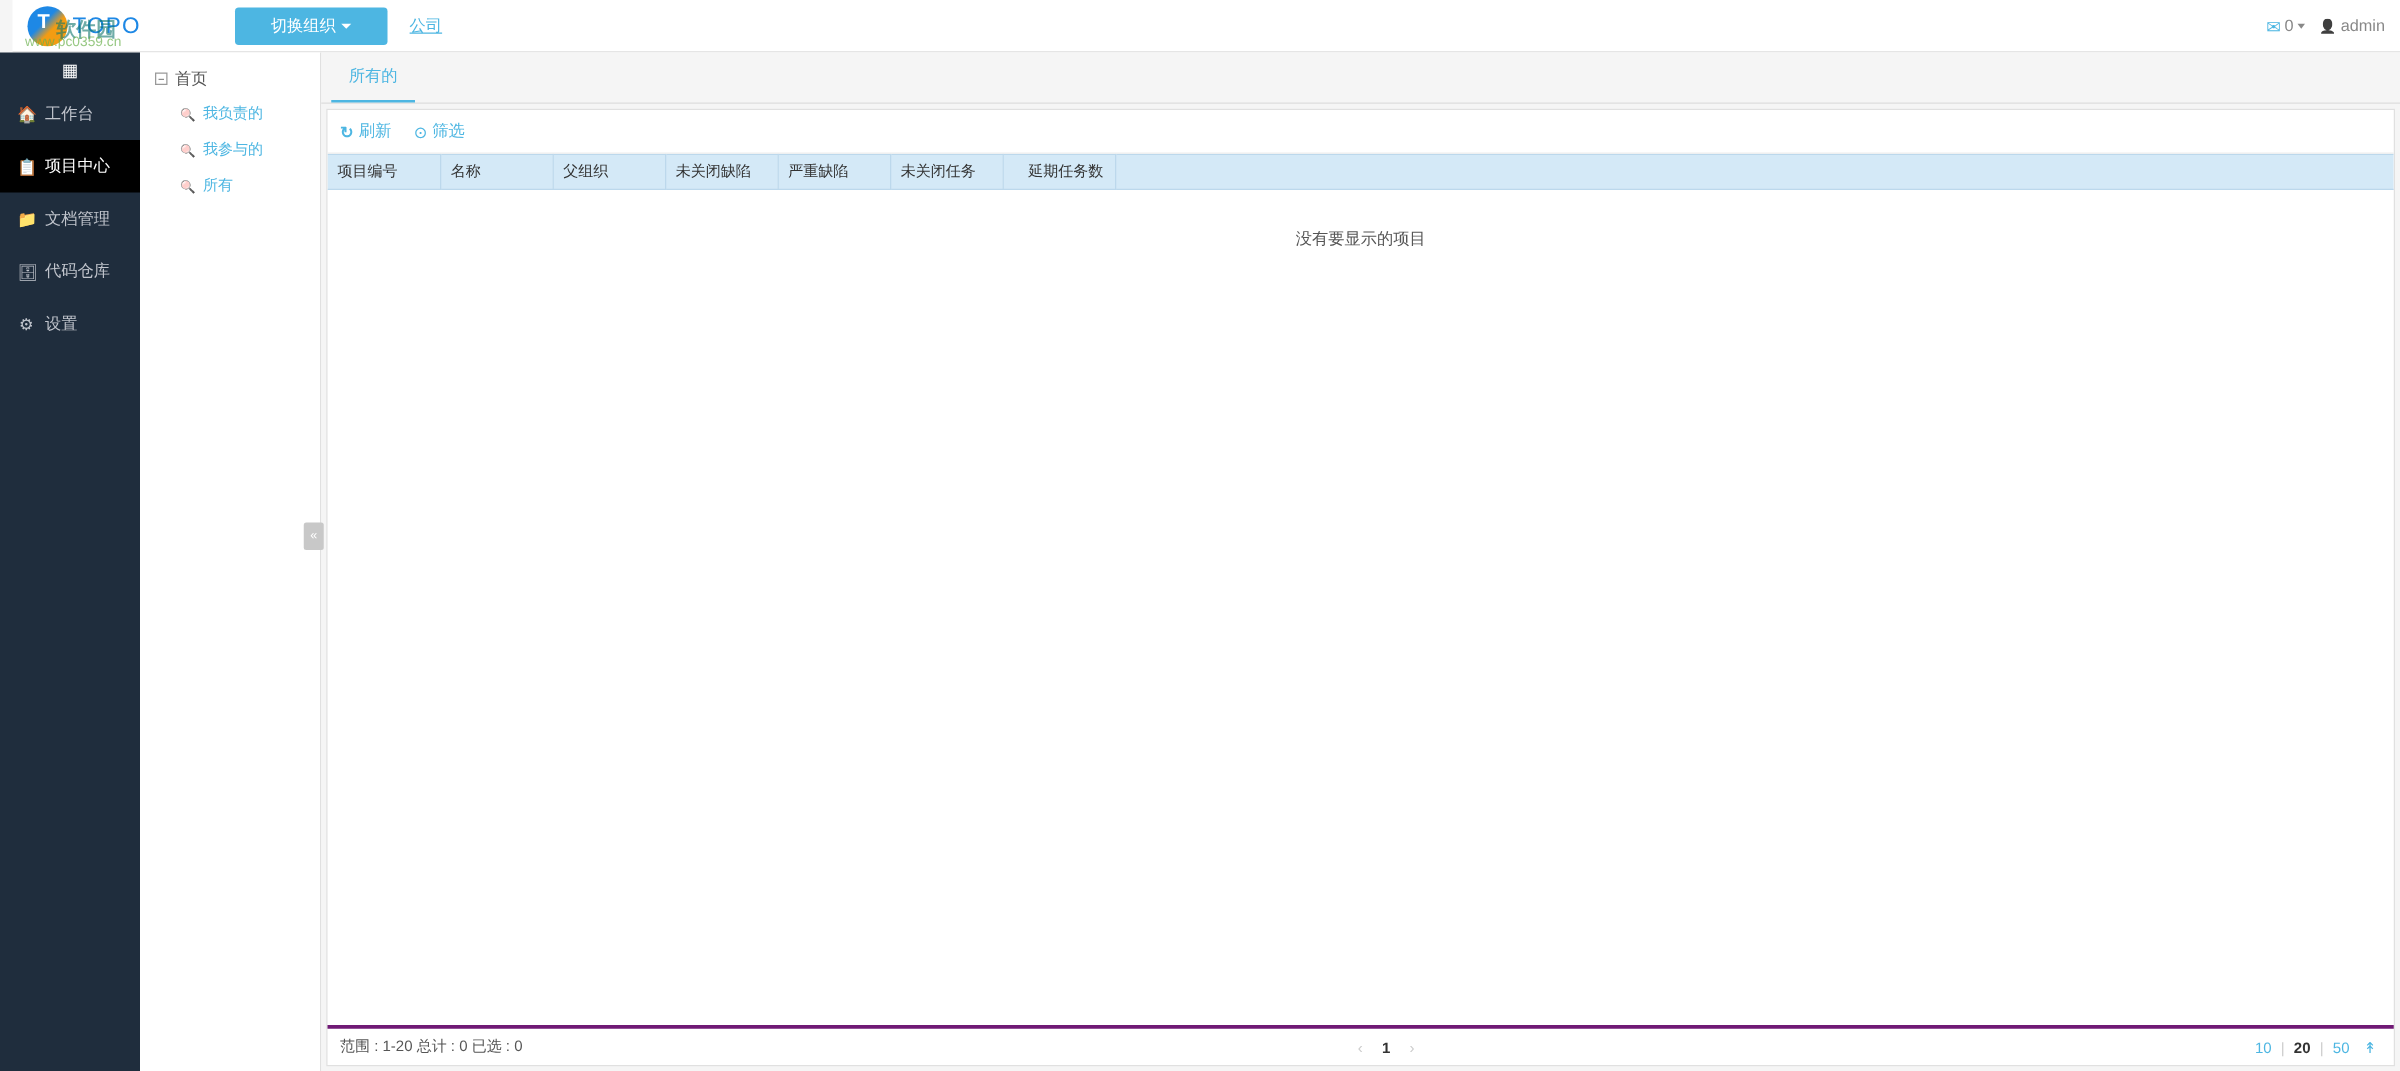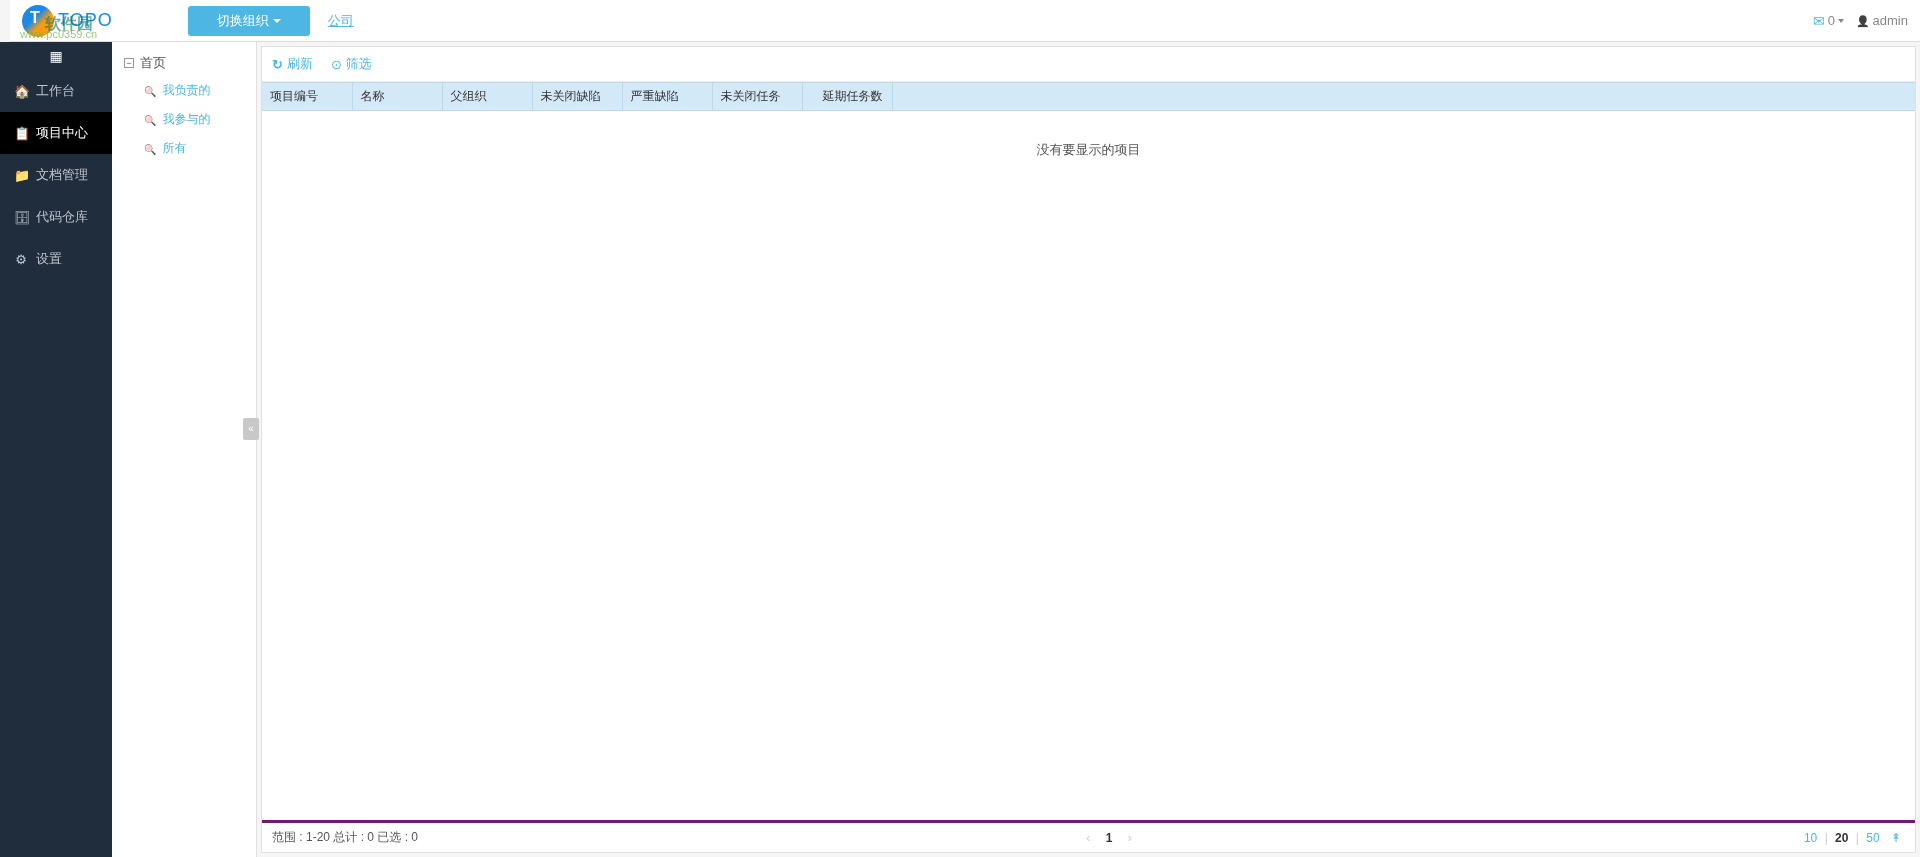--- a/index.html
+++ b/index.html
@@ -145,20 +145,23 @@
       <div class="tree-item">
         <span class="q-icon"></span>
         <span>所有</span>
       </div>
     </div>
 </div>
 
 <div class="collapse-handle">«</div>
 
 <div class="main">
+  <div class="tabs">
+    <div class="tab">所有的</div>
+  </div>
 
   <div class="panel">
     <div class="toolbar">
       <div class="tool-btn">
         <span class="icon-refresh"></span>
         <span>刷新</span>
       </div>
       <div class="tool-btn">
         <span class="icon-filter"></span>
         <span>筛选</span>

